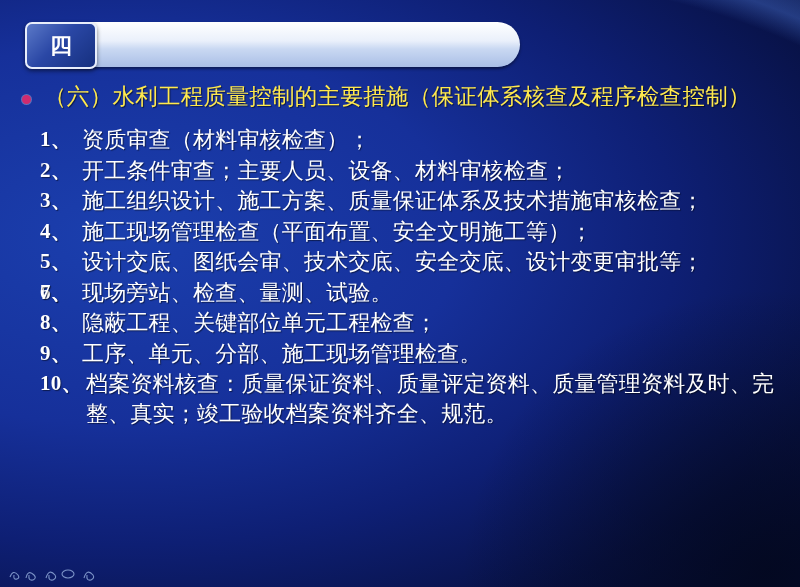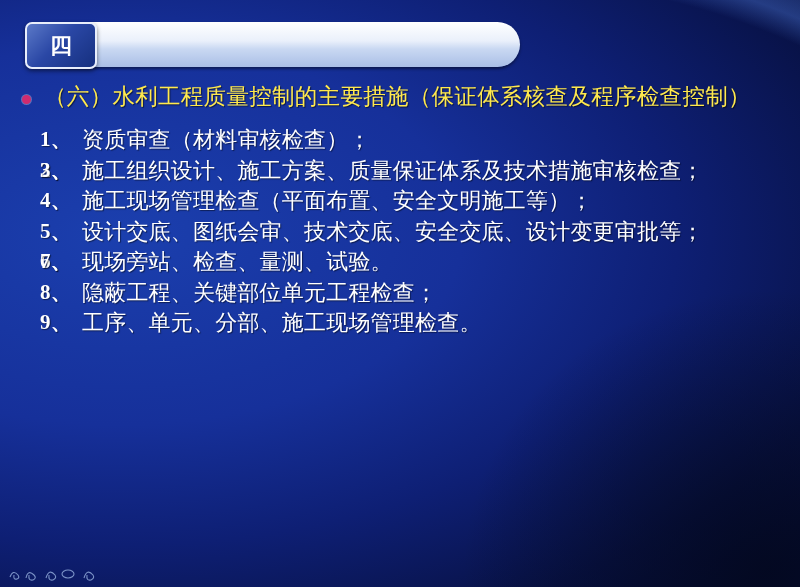--- a/index.html
+++ b/index.html
@@ -208,20 +208,21 @@
 
     <div class="items">
 
       <div class="item">
         <span class="num">1、</span>
         <span>资质审查（材料审核检查）；</span>
       </div>
 
       <div class="item">
         <span class="num">2、</span>
+        <span>开工条件审查；主要人员、设备、材料审核检查；</span>
       </div>
 
       <div class="item">
         <span class="num">3、</span>
         <span>施工组织设计、施工方案、质量保证体系及技术措施审核检查；</span>
       </div>
 
       <div class="item">
         <span class="num">4、</span>
         <span>施工现场管理检查（平面布置、安全文明施工等）；</span>
@@ -244,20 +245,24 @@
       <div class="item">
         <span class="num">8、</span>
         <span>隐蔽工程、关键部位单元工程检查；</span>
       </div>
 
       <div class="item">
         <span class="num">9、</span>
         <span>工序、单元、分部、施工现场管理检查。</span>
       </div>
 
+      <div class="item wide">
+        <span class="num">10、</span>
+        <span>档案资料核查：质量保证资料、质量评定资料、质量管理资料及时、完整、真实；竣工验收档案资料齐全、规范。</span>
+      </div>
 
     </div>
   </div>
 
   <svg class="doodles" viewBox="0 0 120 22">
     <path d="M4 16 q3 -8 8 -2 q2 3 -1 4 q-4 1 -3 -4" fill="none" stroke="#8fa8d8" stroke-width="1.1"></path>
     <path d="M20 17 q2 -9 8 -3 q3 3 -1 5 q-5 1 -4 -5" fill="none" stroke="#8fa8d8" stroke-width="1.1"></path>
     <path d="M40 17 q3 -10 9 -3 q2 3 -2 5 q-5 1 -4 -5" fill="none" stroke="#8fa8d8" stroke-width="1.1"></path>
     <ellipse cx="62" cy="13" rx="6" ry="4" fill="none" stroke="#8fa8d8" stroke-width="1.1"></ellipse>
     <path d="M78 17 q3 -10 9 -3 q2 3 -2 5 q-5 1 -4 -5" fill="none" stroke="#8fa8d8" stroke-width="1.1"></path>

